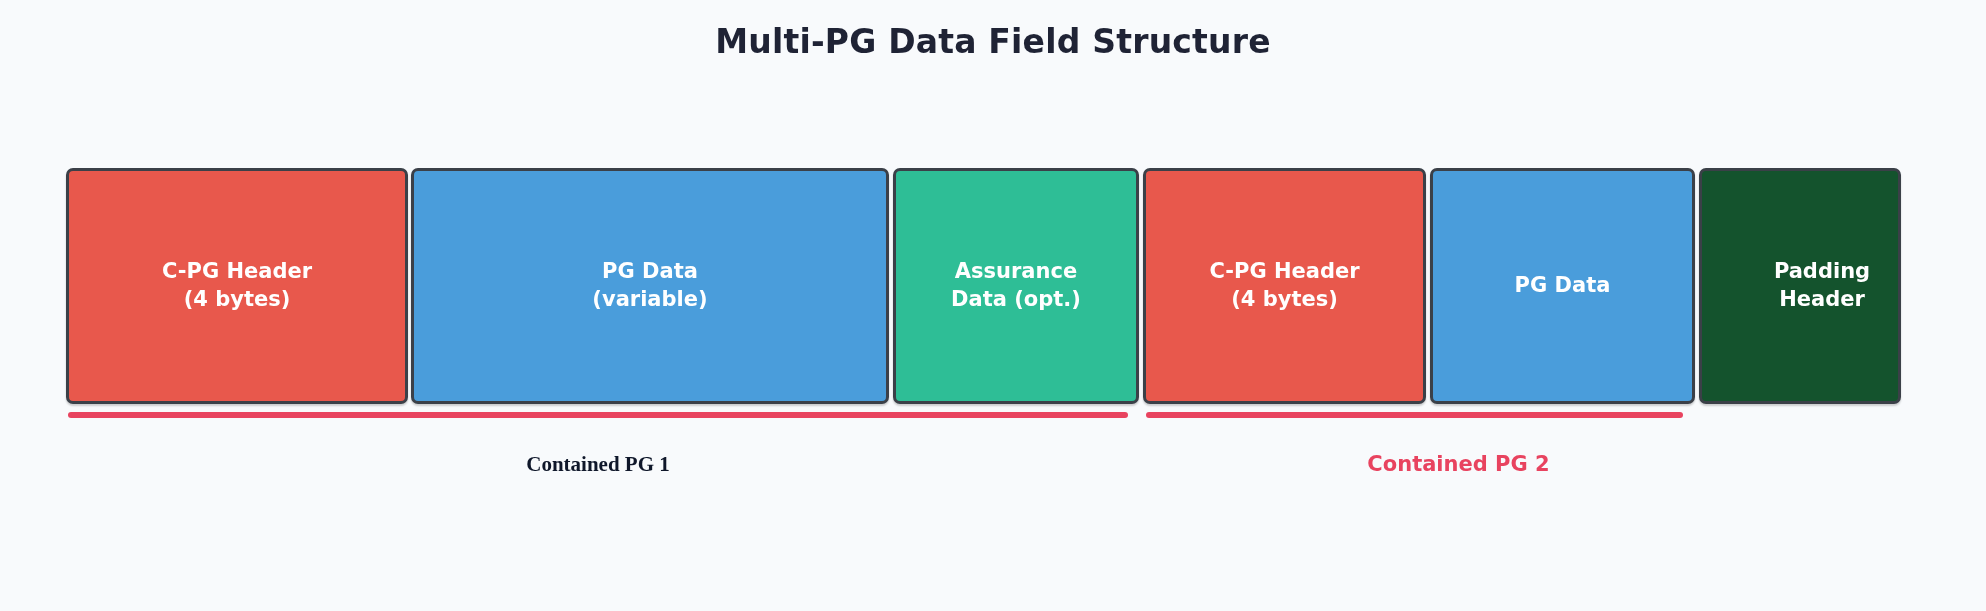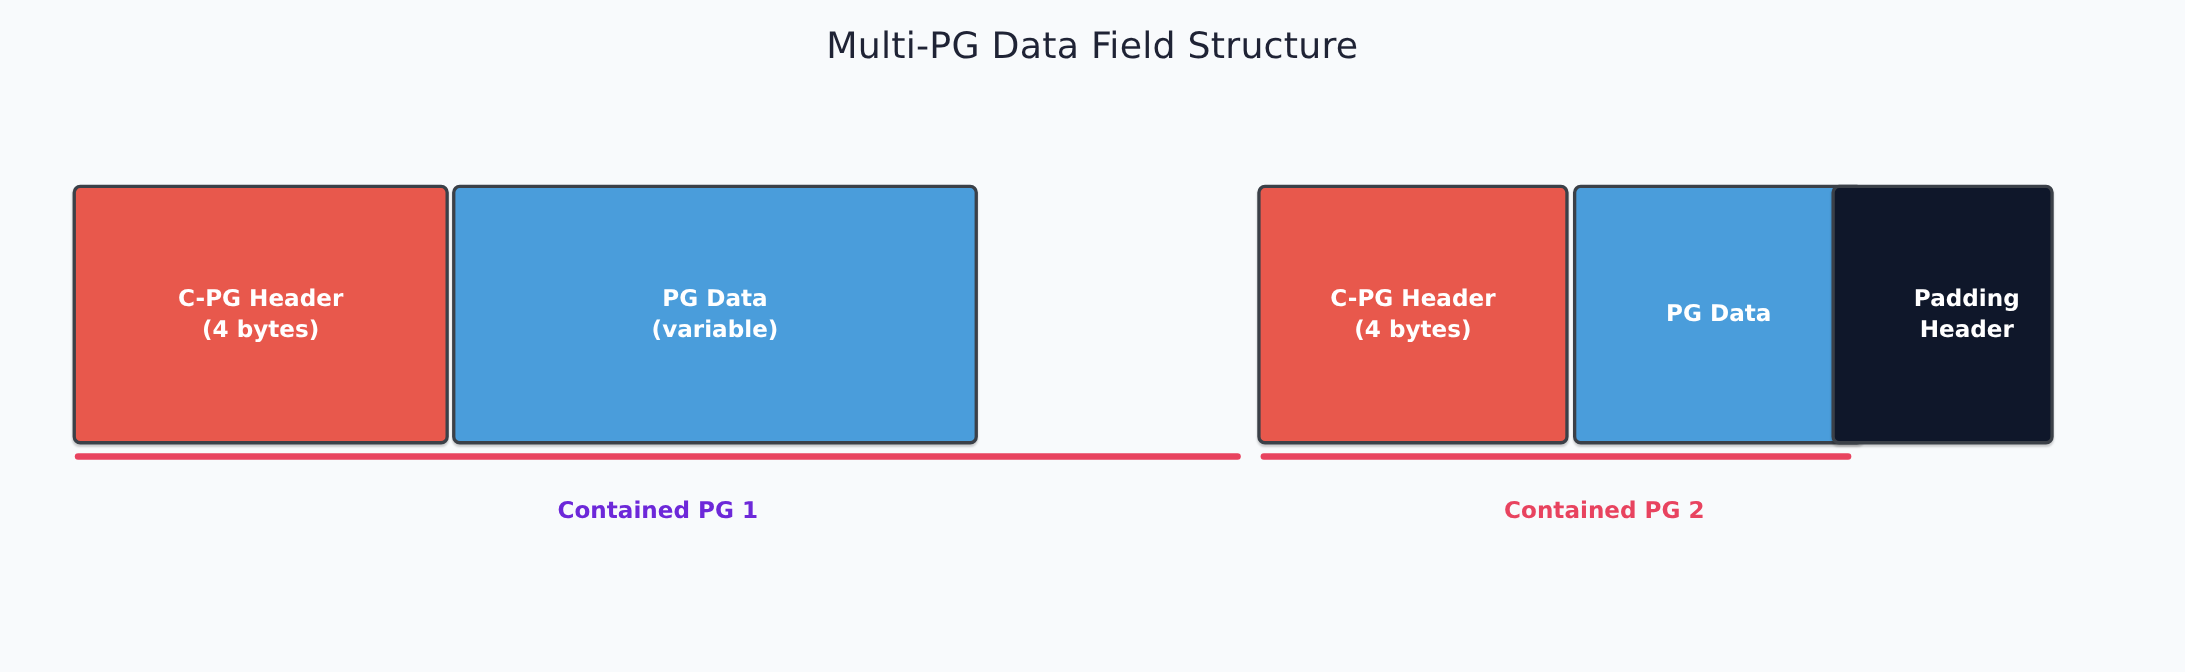--- a/index.html
+++ b/index.html
@@ -23,21 +23,21 @@
   }
 
   
   #page-title {
     position: absolute;
     top: 22px;
     left: 0;
     width: 1986px;
     text-align: center;
     font-size: 33px;
-    font-weight: normal;
+    font-weight: bold;
     color: #1f2335;
     letter-spacing: 0.2px;
     white-space: nowrap;
   }
 
   
   #field-row {
     position: absolute;
     top: 168px;
     left: 0;
@@ -96,31 +96,34 @@
 
   <div id="page-title">Multi-PG Data Field Structure</div>
 
   <div id="field-row">
       <div class="field-block" style="left: 66px; width: 342px; background: rgb(232, 88, 76); border-color: rgb(59, 64, 72);">
         <div class="label-lines"><span class="label-line-1">C-PG Header</span><span class="label-line-2">(4 bytes)</span></div>
       </div>
       <div class="field-block" style="left: 411px; width: 478px; background: rgb(74, 157, 219); border-color: rgb(59, 64, 72);">
         <div class="label-lines"><span class="label-line-1">PG Data</span><span class="label-line-2">(variable)</span></div>
       </div>
+      <div class="field-block" style="left: 893px; width: 246px; background: rgb(46, 190, 150); border-color: rgb(59, 64, 72);">
+        <div class="label-lines"><span class="label-line-1">Assurance</span><span class="label-line-2">Data (opt.)</span></div>
+      </div>
       <div class="field-block" style="left: 1143px; width: 283px; background: rgb(232, 88, 76); border-color: rgb(59, 64, 72);">
         <div class="label-lines"><span class="label-line-1">C-PG Header</span><span class="label-line-2">(4 bytes)</span></div>
       </div>
       <div class="field-block" style="left: 1430px; width: 265px; background: rgb(74, 157, 219); border-color: rgb(59, 64, 72);">
         <div class="label-lines"><span class="label-line-1">PG Data</span></div>
       </div>
-      <div class="field-block" style="left: 1665px; width: 202px; background: #0f172a; border-color: rgb(59, 64, 72); padding-left: 44px;">
+      <div class="field-block" style="left: 1699px; width: 202px; background: #14532d; border-color: rgb(59, 64, 72); padding-left: 44px;">
         <div class="label-lines"><span class="label-line-1">Padding</span><span class="label-line-2">Header</span></div>
       </div>
     </div>
 
   <div id="group-layer">
       <div class="group-underline" style="left: 68px; width: 1060px; background: rgb(232, 67, 95);"></div>
-      <div class="group-caption" style="left: 68px; width: 1060px; color: #6d28d9;">Contained PG 1</div>
+      <div class="group-caption" style="left: 68px; width: 1060px; color: #0f172a; font-family: Liberation Serif, serif;">Contained PG 1</div>
       <div class="group-underline" style="left: 1146px; width: 537px; background: rgb(232, 67, 95);"></div>
       <div class="group-caption" style="left: 1190px; width: 537px; color: rgb(232, 67, 95);">Contained PG 2</div>
     </div>
 
 </div>
 
 </body></html>

